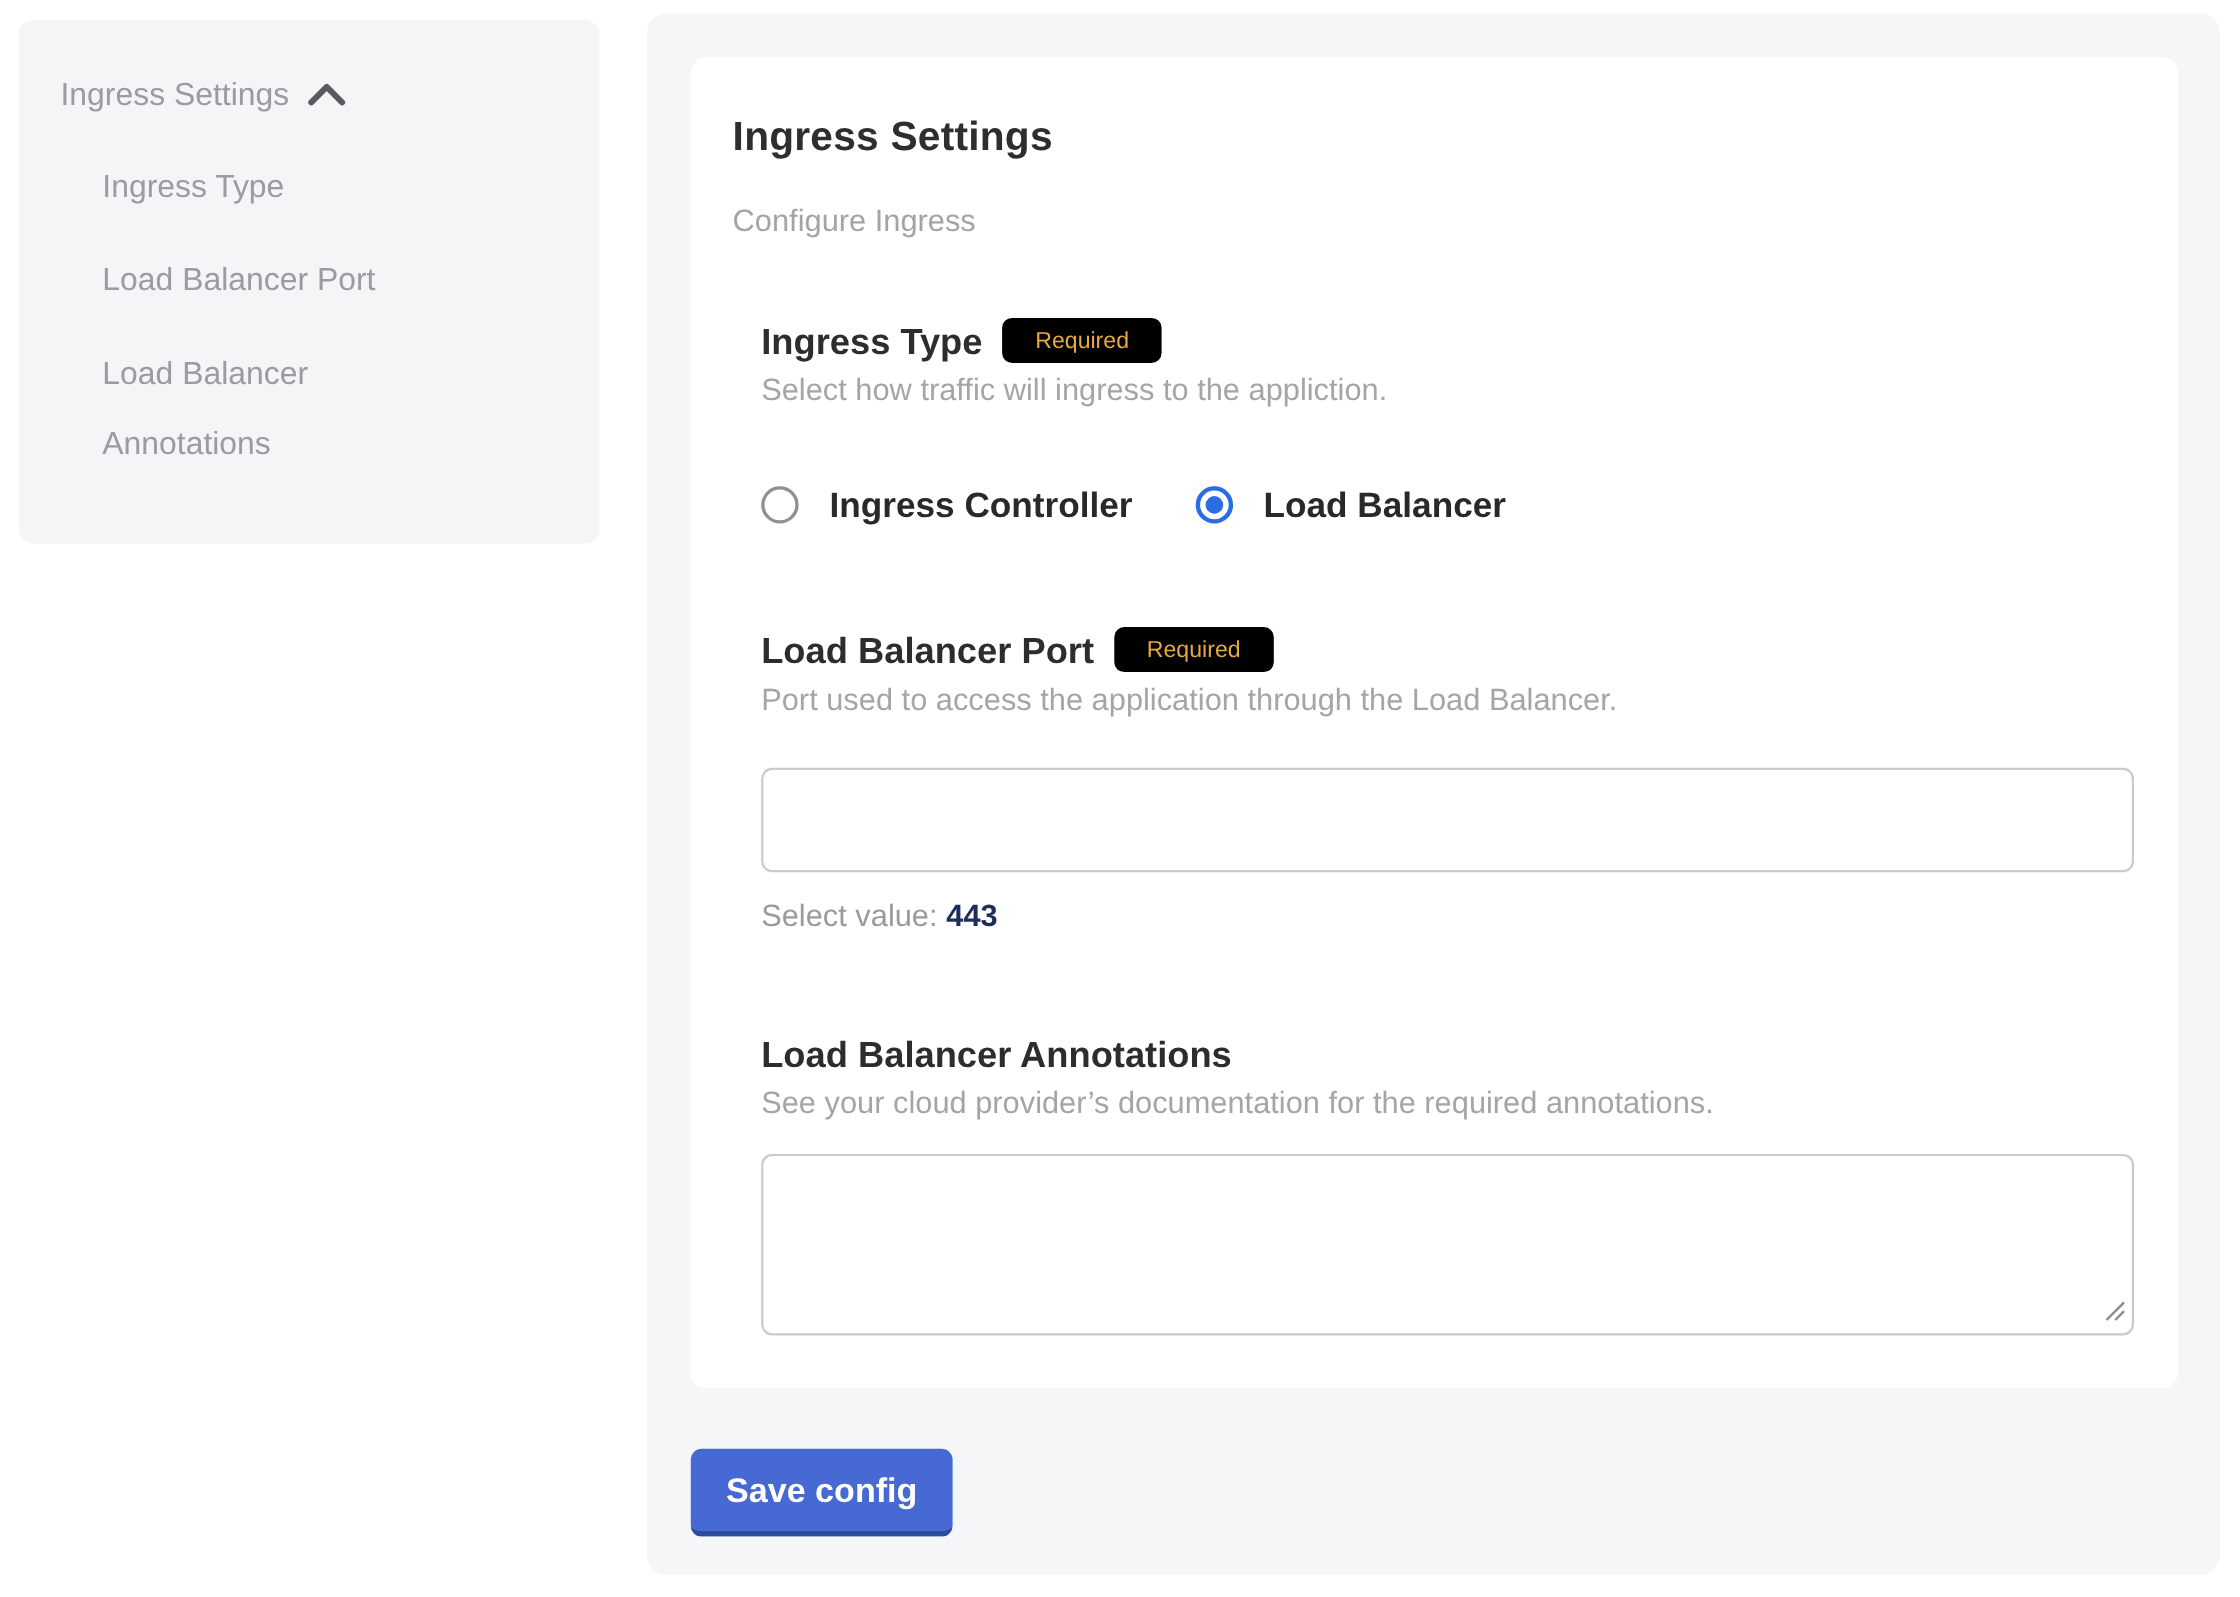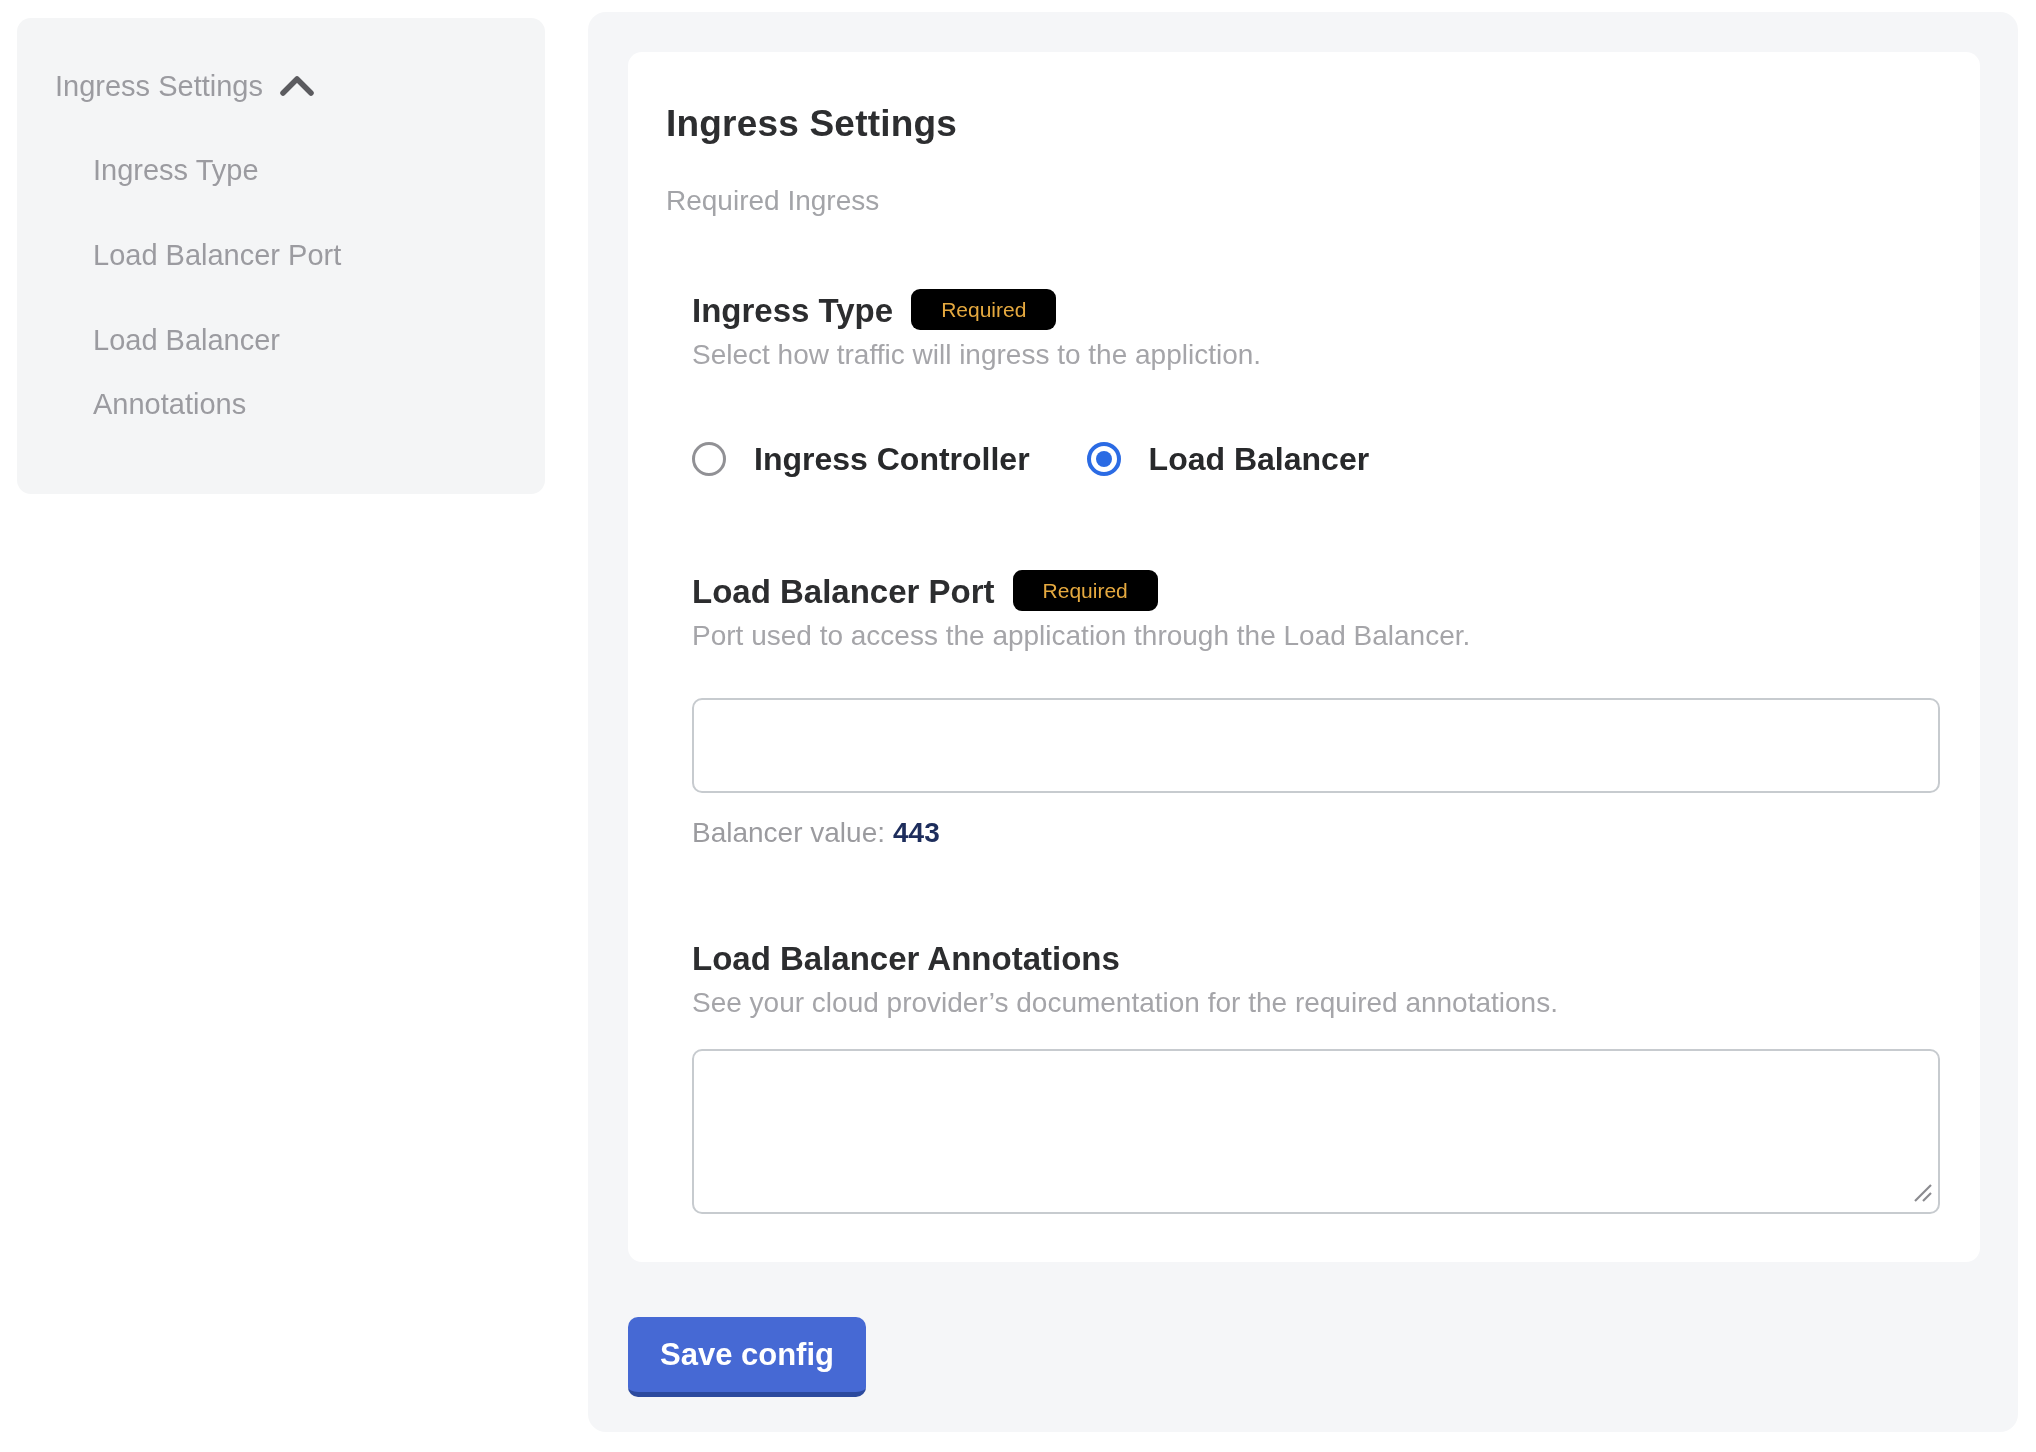--- a/index.html
+++ b/index.html
@@ -192,21 +192,21 @@
   <ul class="sidebar-items">
     <li>Ingress Type</li>
     <li>Load Balancer Port</li>
     <li>Load Balancer Annotations</li>
   </ul>
 </aside>
 
 <main class="panel">
   <div class="card">
     <h1>Ingress Settings</h1>
-    <p class="subtitle">Required Ingress</p>
+    <p class="subtitle">Configure Ingress</p>
 
     <section class="section sec-ingress-type">
       <div class="sec-head">
         <span>Ingress Type</span>
         <span class="badge">Required</span>
       </div>
       <p class="desc">Select how traffic will ingress to the appliction.</p>
       <div class="radio-row">
         <div class="radio-option">
           <span class="radio-circle"></span>
@@ -219,21 +219,21 @@
       </div>
     </section>
 
     <section class="section sec-port">
       <div class="sec-head">
         <span>Load Balancer Port</span>
         <span class="badge">Required</span>
       </div>
       <p class="desc">Port used to access the application through the Load Balancer.</p>
       <input class="text-input" type="text" value="" style="">
-      <p class="default-line"><span>Balancer value:</span><span class="val">443</span></p>
+      <p class="default-line"><span>Select value:</span><span class="val">443</span></p>
     </section>
 
     <section class="section sec-annotations">
       <div class="sec-head">
         <span>Load Balancer Annotations</span>
       </div>
       <p class="desc">See your cloud provider’s documentation for the required annotations.</p>
       <div class="textarea-wrap">
         <textarea style=""></textarea>
         <span class="resize-handle">

